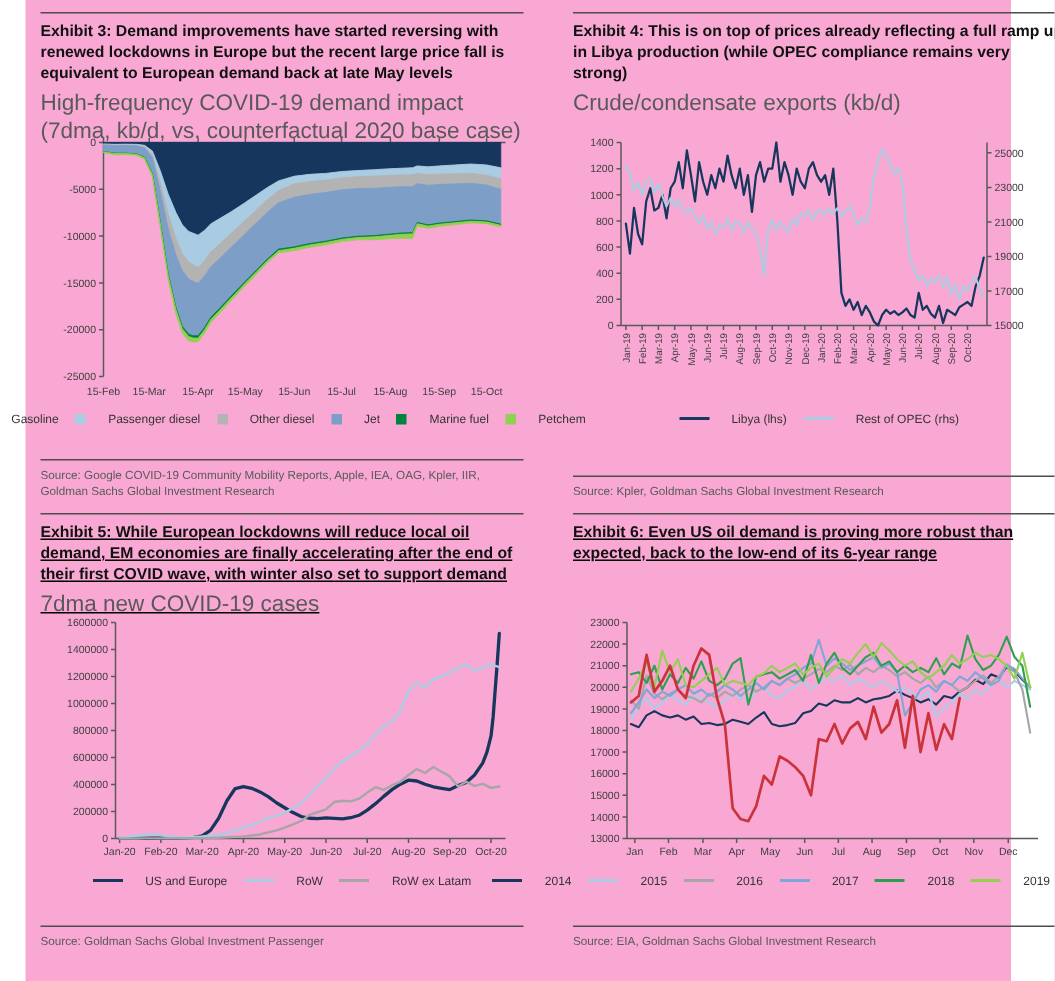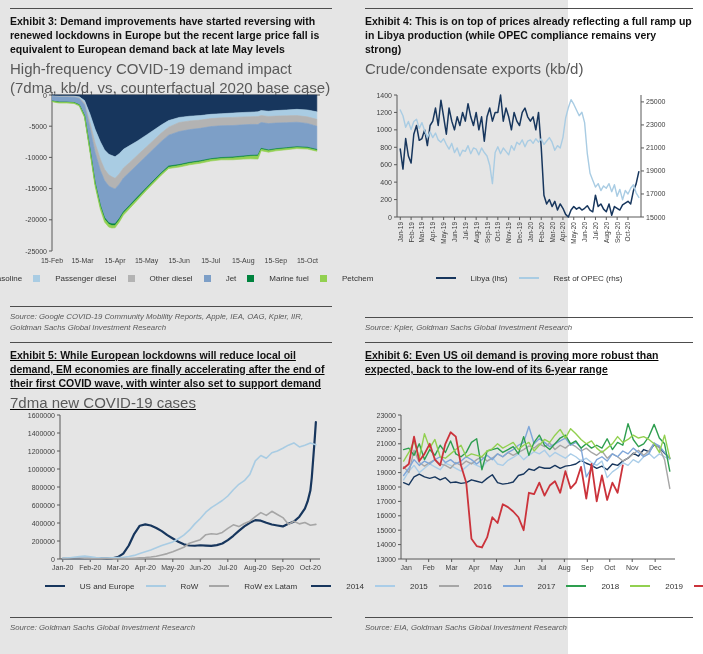--- a/index.html
+++ b/index.html
@@ -1,34 +1,34 @@
 <!DOCTYPE html>
 <html><head>
 <meta charset="utf-8">
 <style>
   * { box-sizing: border-box; }
   html,body { margin:0; padding:0; background:#ffffff; }
   body { font-family:"Liberation Sans", sans-serif; width:703px; height:654px; overflow:hidden; }
-  .page { width:568px; height:654px; display:grid; grid-template-columns:322px 328px; column-gap:33px;
-          grid-template-rows:334px 312px; padding:8px 10px 0 10px; background:#e5e5e5; }
+  .page { width:657px; height:654px; display:grid; grid-template-columns:322px 328px; column-gap:33px;
+          grid-template-rows:334px 312px; padding:8px 10px 0 10px; background:#f9a8d4;margin-left:17px; }
   .exhibit { display:flex; flex-direction:column; min-height:0; }
   .rule { border-top:1px solid #4d4d4d; height:0; flex:none; }
   .head { flex:none; }
   .head.r1 { height:80px; }
   .head.r2 { height:66px;text-decoration:underline; }
   .extitle { font-size:10.5px; font-weight:bold; color:#111111; margin:6px 0 2px 0; line-height:1.32; letter-spacing:0; }
   .subtitle { font-size:15px; color:#595959; margin:0; line-height:1.28; }
   .chart { flex:none; }
   .chart svg text { font-family:"Liberation Sans", sans-serif; }
   .legend { flex:none; display:flex; justify-content:center; align-items:center; gap:11px; height:14px;
             font-size:8px; color:#333333; white-space:nowrap; }
   .li { display:inline-flex; align-items:center; gap:15px; }
   .sw-sq { display:inline-block; width:7px; height:7px; flex:none; }
   .sw-line { display:inline-block; width:20px; height:2.5px; flex:none; }
-  .srcblock { margin-top:auto; flex:none;font-style:italic; }
+  .srcblock { margin-top:auto; flex:none; }
   .r1 .srcblock, .srcblock.r1 { margin-bottom:8px; }
   .srcblock.r2 { margin-bottom:20px; }
   .source { font-size:7.8px; color:#595959; margin:4px 0 0 0; line-height:1.5; }
 </style>
 </head>
 <body>
 
 <div class="page">
 
   <section class="exhibit">
@@ -270,21 +270,21 @@
           <span class="sw-line" style="background: rgb(169, 204, 227);"></span>
           <span>RoW</span>
         </span>
         <span class="li">
           <span class="sw-line" style="background: rgb(166, 166, 166);"></span>
           <span>RoW ex Latam</span>
         </span>
       </div>
     <div class="srcblock r2">
       <div class="rule"></div>
-      <p class="source">Source: Goldman Sachs Global Investment Research</p>
+      <p class="source">Source: Goldman Sachs Global Investment Passenger</p>
     </div>
   </section>
 
   <section class="exhibit">
     <div class="rule"></div>
     <div class="head r2">
       <h3 class="extitle">Exhibit 6: Even US oil demand is proving more robust than expected, back to the low-end of its 6-year range</h3>
     </div>
     <div class="chart"><svg width="318" height="166" viewBox="0 0 318 166">
           <line x1="36" y1="6" x2="36" y2="150" stroke="#595959" stroke-width="1"></line>

